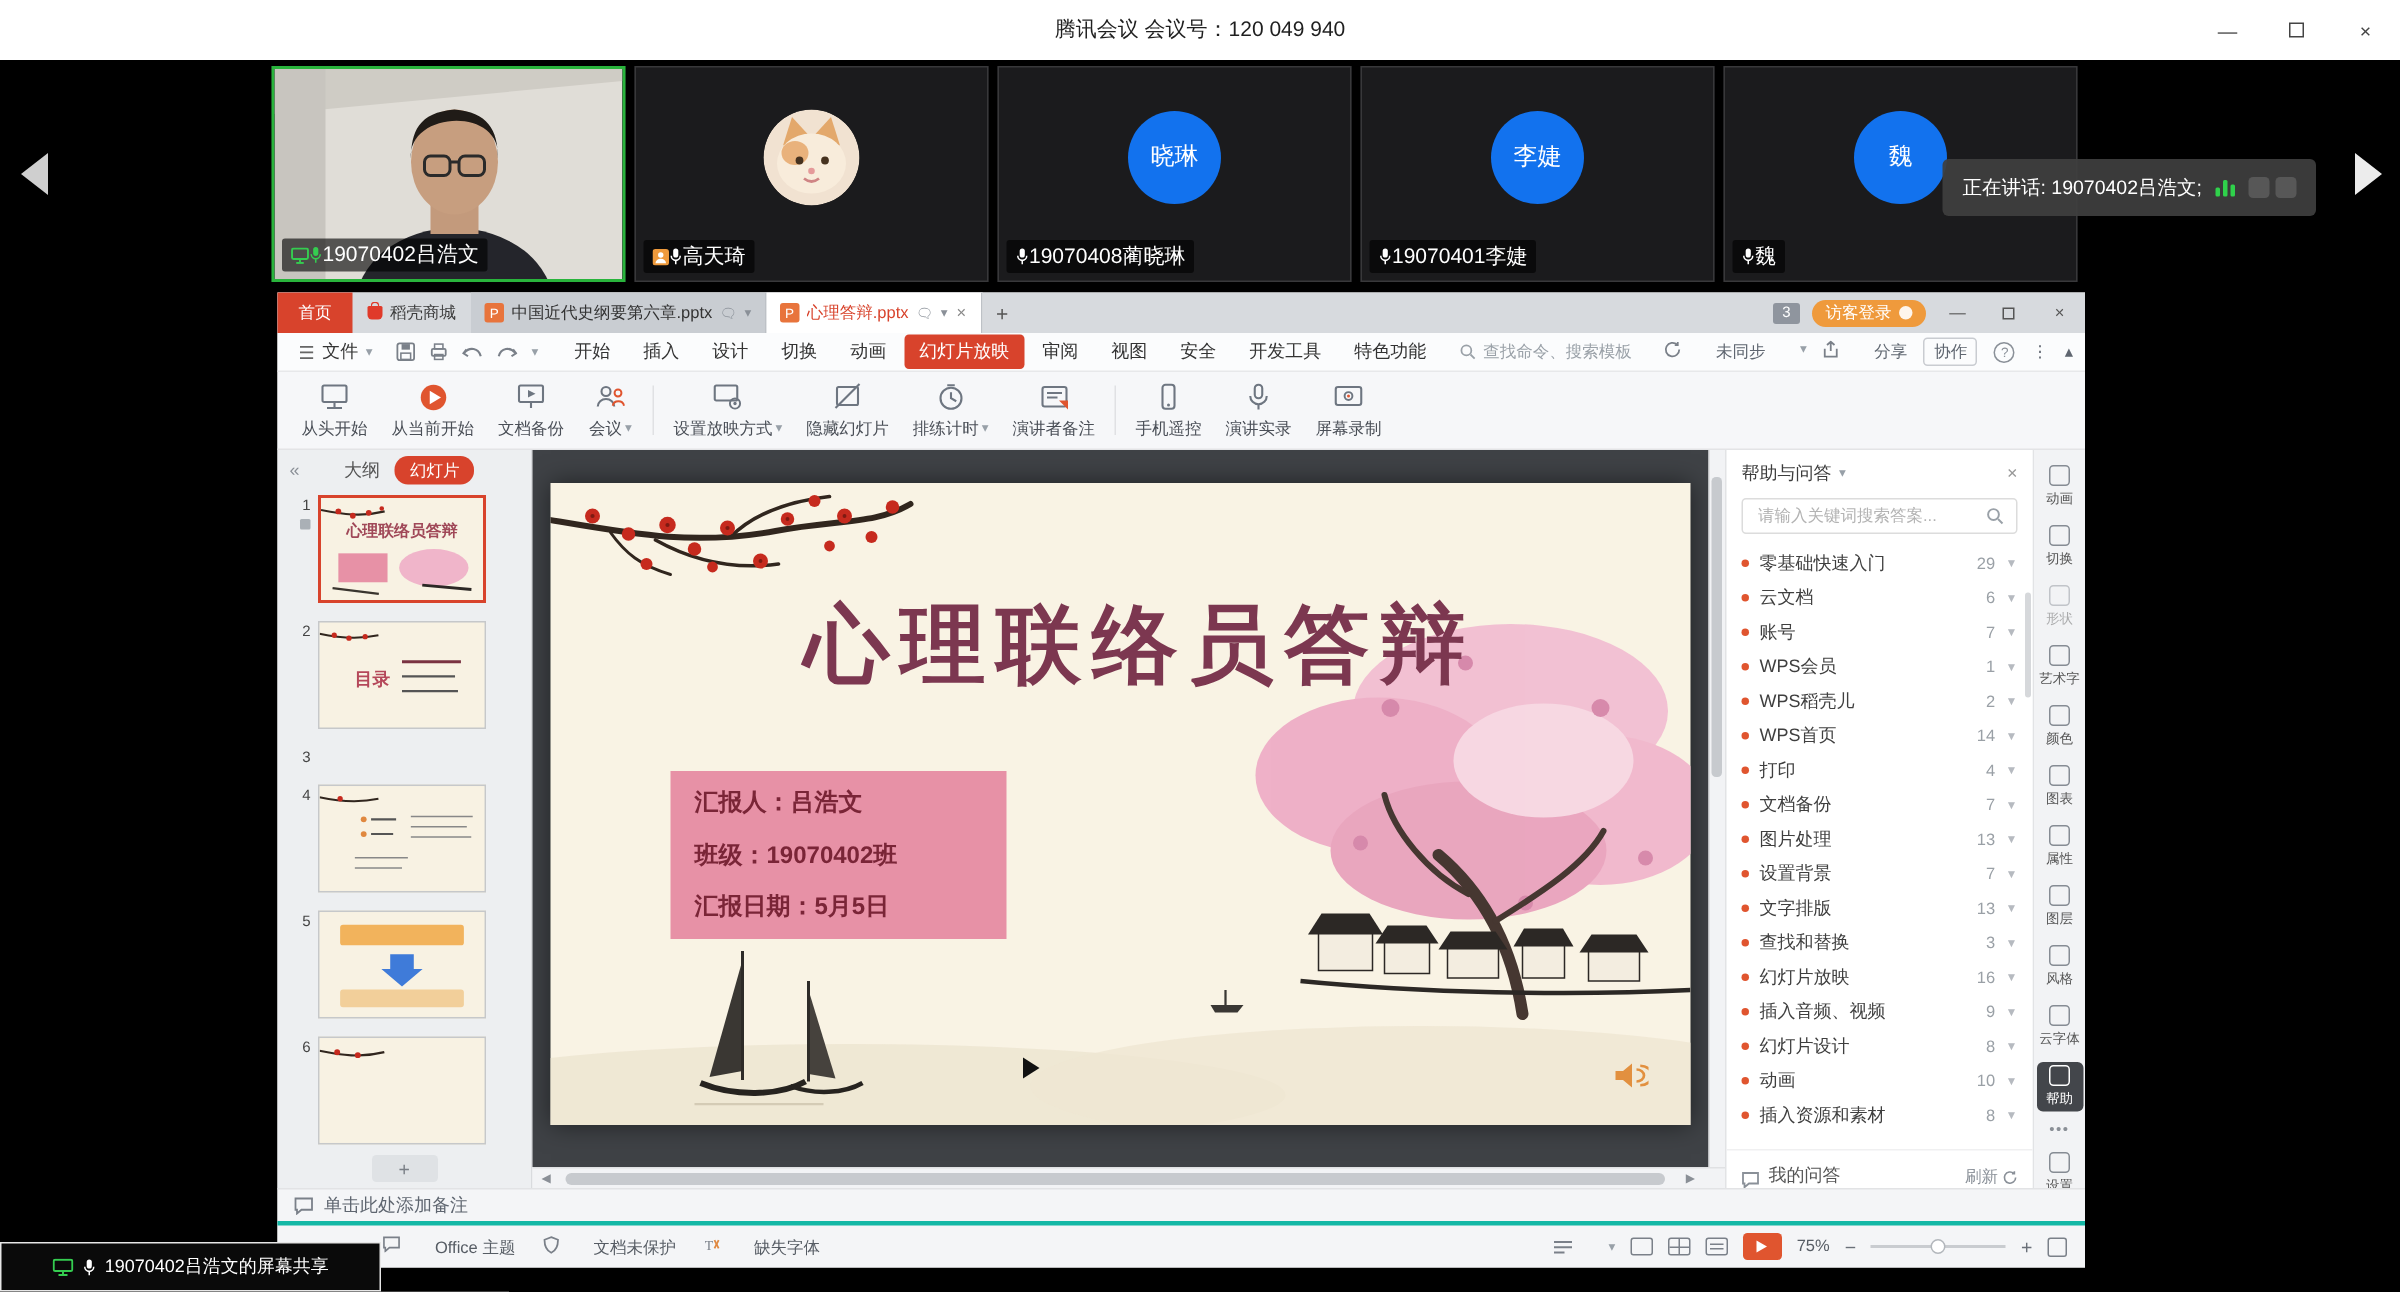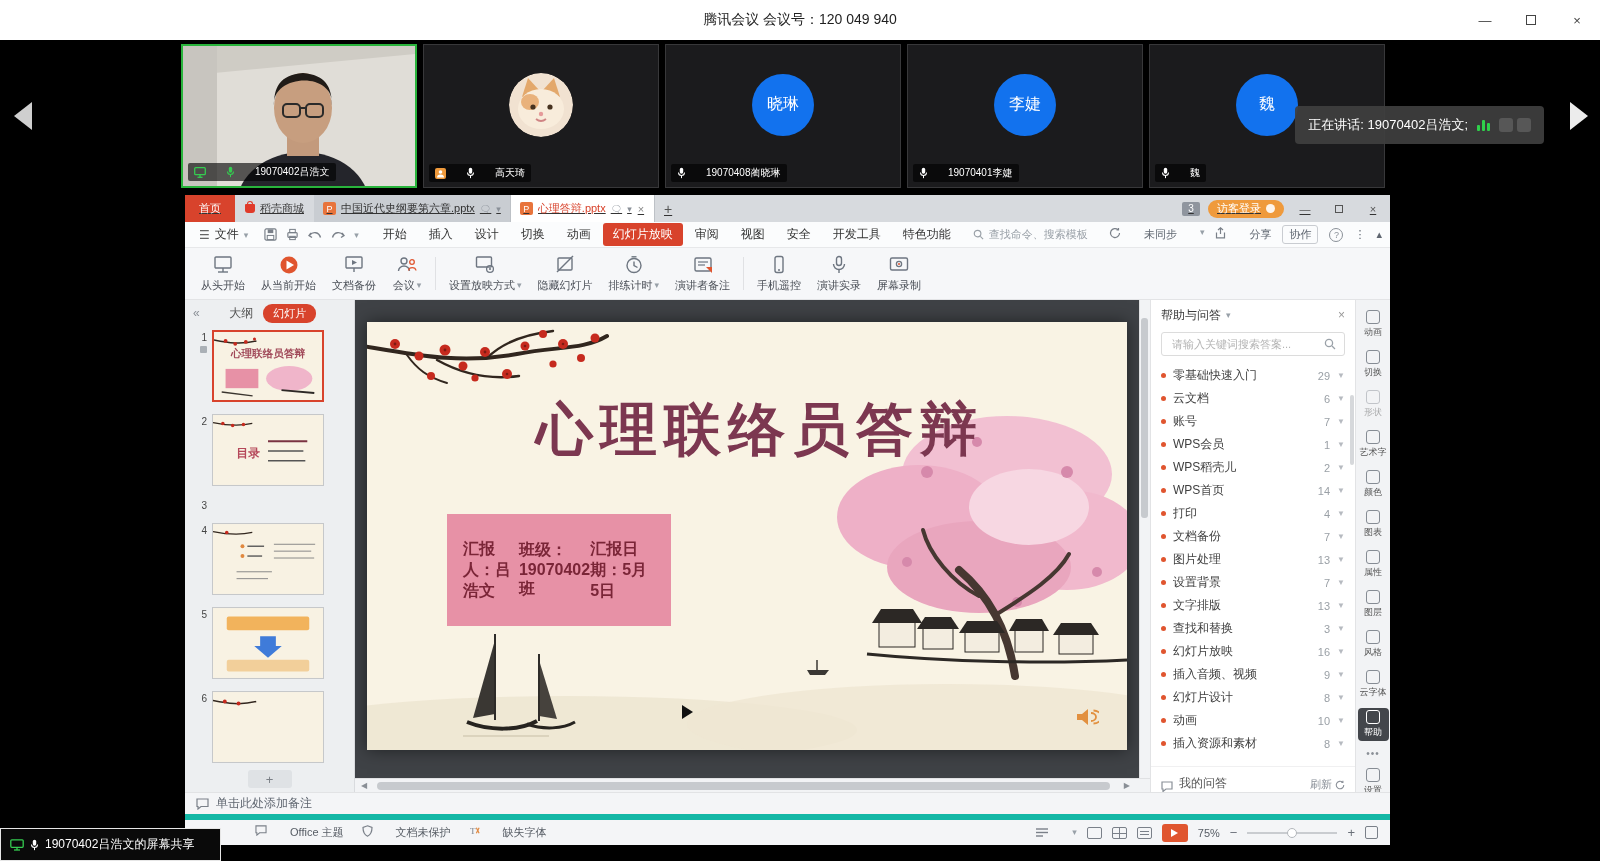--- a/index.html
+++ b/index.html
@@ -11,40 +11,40 @@
   .tm-title{font-size:14px;color:#1f1f1f;}
   .tm-win{position:absolute;right:0;top:0;height:40px;display:flex;}
   .tm-winbtn{width:46px;height:100%;display:flex;align-items:center;justify-content:center;color:#444;font-size:13px;cursor:default;}
   .tm-maxbox{width:10px;height:10px;border:1.2px solid #444;}
 
   
   .strip{position:absolute;top:40px;left:0;right:0;height:152px;background:#000;}
   .tiles{position:absolute;left:181px;top:4px;display:flex;gap:6px;}
   .tile{width:236px;height:144px;background:#1b1b1d;border:1px solid #38383a;position:relative;overflow:hidden;}
   .tile.speaking{border:2px solid #29b43c;}
-  .tile-label{position:absolute;left:5px;bottom:5px;background:rgba(0,0,0,.62);color:#fff;font-size:10px;
-    padding:2px 6px;display:flex;align-items:center;gap:20px;border-radius:2px;max-width:94%;white-space:nowrap;}
+  .tile-label{position:absolute;left:5px;bottom:5px;background:rgba(0,0,0,.62);color:#fff;font-size:14px;
+    padding:2px 6px;display:flex;align-items:center;gap:0;border-radius:2px;max-width:94%;white-space:nowrap;}
   .avatar-blue{position:absolute;left:50%;top:42%;transform:translate(-50%,-50%);width:62px;height:62px;border-radius:50%;
     background:#1272ee;color:#fff;display:flex;align-items:center;justify-content:center;font-size:16px;}
   .avatar-img{position:absolute;left:50%;top:42%;transform:translate(-50%,-50%);width:64px;height:64px;border-radius:50%;overflow:hidden;}
   .arrow{position:absolute;width:0;height:0;border-style:solid;}
   .arrow-left{left:14px;top:62px;border-width:14px 18px 14px 0;border-color:transparent #cfcfcf transparent transparent;}
   .arrow-right{right:12px;top:62px;border-width:14px 0 14px 18px;border-color:transparent transparent transparent #ececec;}
   .toast{position:absolute;right:56px;top:66px;height:38px;background:rgba(62,62,62,.93);border-radius:4px;
     display:flex;align-items:center;gap:9px;padding:0 13px;color:#fff;font-size:13px;z-index:5;}
   .toast-waves{display:flex;align-items:flex-end;gap:2px;}
   .toast-waves i{display:block;width:3px;background:#2fd14b;border-radius:1px;}
   .toast-dim{display:flex;gap:4px;}
   .toast-dim i{display:block;width:14px;height:14px;background:#575757;border-radius:3px;}
 
   
   .wps{position:absolute;left:185px;top:195px;width:1205px;height:650px;background:#fff;display:flex;flex-direction:column;font-size:12px;color:#333;}
 
   
-  .wps-tabs{height:27px;background:#d7dade;display:flex;align-items:stretch;font-size:11px;flex:0 0 auto;text-decoration:underline;}
+  .wps-tabs{height:27px;background:#d7dade;display:flex;align-items:stretch;font-size:11px;flex:0 0 auto;}
   .home-tab{background:#d8432c;color:#fff;display:flex;align-items:center;padding:0 14px;gap:4px;}
   .shop-tab{display:flex;align-items:center;gap:5px;padding:0 10px;color:#3c3c3c;}
   .bag-icon{width:10px;height:9px;background:#e03a2a;border-radius:1px 1px 3px 3px;position:relative;}
   .bag-icon:before{content:"";position:absolute;left:2px;top:-3px;width:4px;height:4px;border:1.2px solid #e03a2a;border-bottom:none;border-radius:3px 3px 0 0;}
   .doc-tab{display:flex;align-items:center;gap:5px;padding:0 9px;background:#c9cdd2;border-right:1px solid #bdc1c6;max-width:215px;}
   .doc-tab.active{background:#fff;}
   .ppt-icon{width:13px;height:13px;background:#e8743c;border-radius:2px;color:#fff;font-size:9px;display:flex;align-items:center;justify-content:center;flex:0 0 auto;}
   .doc-title{overflow:hidden;text-overflow:ellipsis;white-space:nowrap;}
   .doc-tab.active .doc-title{color:#d8432c;}
   .tab-mini{color:#8a9098;font-size:9px;}
@@ -99,21 +99,21 @@
   .add-slide{width:44px;height:18px;background:#dfe2e5;border-radius:3px;color:#7a7f86;display:flex;align-items:center;justify-content:center;font-size:13px;}
 
   
   .center-col{flex:1;display:flex;flex-direction:column;min-width:0;}
   .stage{flex:1;background:#3f4246;position:relative;overflow:hidden;}
   .slide{position:absolute;left:12px;top:22px;width:760px;height:428px;background:#f9f3e4;box-shadow:0 0 16px rgba(0,0,0,.5);}
   .slide-art{position:absolute;inset:0;}
   .slide-title{position:absolute;top:70px;left:0;right:0;text-align:center;font-family:"Liberation Serif","DejaVu Serif",serif;
     font-size:57px;font-weight:bold;color:#7c3750;letter-spacing:7px;padding-left:26px;}
   .info-box{position:absolute;left:80px;top:192px;width:224px;height:112px;background:#e791a6;padding:11px 16px;
-    display:flex;flex-direction:row;justify-content:space-between;font-size:16px;font-weight:bold;color:#7a2537;align-items:center;}
+    display:flex;flex-direction:column;justify-content:space-between;font-size:16px;font-weight:bold;color:#7a2537;}
   .play-cursor{position:absolute;left:315px;top:383px;width:0;height:0;border-style:solid;border-width:7px 0 7px 11px;border-color:transparent transparent transparent #111;}
   .spk{position:absolute;right:28px;bottom:22px;}
   .stage-vscroll{position:absolute;right:0;top:0;bottom:0;width:11px;background:#f2f3f5;border-left:1px solid #e0e1e3;}
   .stage-vthumb{position:absolute;right:2px;top:18px;width:7px;height:200px;background:#c7cace;border-radius:3px;}
   .hscroll{height:14px;background:#f2f3f5;border-top:1px solid #e0e1e3;position:relative;flex:0 0 auto;}
   .hthumb{position:absolute;left:22px;right:40px;top:3px;height:8px;background:#c7cace;border-radius:4px;}
   .hs-arrow{position:absolute;top:2px;font-size:8px;color:#8a8f96;}
   .hs-arrow.l{left:6px;} .hs-arrow.r{right:20px;}
 
   
@@ -137,38 +137,38 @@
   .rs-item{display:flex;flex-direction:column;align-items:center;gap:2px;width:31px;padding:2px 0;border-radius:4px;}
   .rs-icon{width:14px;height:14px;border:1.4px solid #868c94;border-radius:3px;}
   .rs-item.dim{opacity:.45;}
   .rs-item.active{background:#43464b;color:#fff;}
   .rs-item.active .rs-icon{border-color:#fff;}
   .rs-more{color:#8a8f96;font-size:10px;letter-spacing:1px;}
   .rs-bottom{margin-top:auto;}
 
   
   .notes{height:22px;background:#f4f5f7;border-top:1px solid #e2e3e5;display:flex;align-items:center;gap:7px;padding:0 11px;font-size:12px;color:#5f6670;flex:0 0 auto;}
-  .sbar{height:31px;background:#f4f5f7;border-top:6px solid #14b8a6;display:flex;align-items:center;font-size:11px;color:#565c64;padding:0 12px;flex:0 0 auto;}
+  .sbar{height:31px;background:#f4f5f7;border-top:3px solid #14b8a6;display:flex;align-items:center;font-size:11px;color:#565c64;padding:0 12px;flex:0 0 auto;}
   .sb-left{display:flex;gap:18px;margin-left:58px;align-items:center;}
   .sb-item{display:flex;gap:23px;white-space:nowrap;}
   .sb-right{margin-left:auto;display:flex;align-items:center;gap:10px;}
   .view-ic{width:15px;height:12px;border:1.2px solid #7a8089;border-radius:2px;position:relative;}
   .view-ic.grid:before{content:"";position:absolute;left:50%;top:0;bottom:0;width:1px;background:#7a8089;}
   .view-ic.grid:after{content:"";position:absolute;top:50%;left:0;right:0;height:1px;background:#7a8089;}
   .view-ic.read:before{content:"";position:absolute;left:2px;right:2px;top:3px;height:1px;background:#7a8089;box-shadow:0 3px 0 #7a8089;}
   .play-btn{width:26px;height:18px;background:#e0552f;border-radius:3px;display:flex;align-items:center;justify-content:center;}
   .play-btn i{width:0;height:0;border-style:solid;border-width:4px 0 4px 7px;border-color:transparent transparent transparent #fff;}
   .zoom-slider{width:90px;height:2px;background:#c9ccd0;position:relative;}
   .zoom-knob{position:absolute;left:40px;top:-4px;width:10px;height:10px;border-radius:50%;background:#fff;border:1px solid #b3b7bc;}
   .zbtn{color:#6a7079;font-size:13px;}
   .fullscr{width:13px;height:13px;border:1.3px solid #7a8089;border-radius:2px;position:relative;}
 
   
-  .share{position:absolute;left:0;bottom:0;height:33px;width:221px;background:#0a0a0a;border:1px solid #e6e6e6;
-    display:flex;align-items:center;gap:6px;padding:0 9px;color:#fff;font-size:12px;z-index:50;white-space:nowrap;}
+  .share{position:absolute;left:0;bottom:0;height:33px;width:254px;background:#0a0a0a;border:1px solid #e6e6e6;
+    display:flex;align-items:center;gap:6px;padding:0 9px;color:#fff;font-size:12px;z-index:50;white-space:nowrap;justify-content:center;}
 </style>
 </head>
 <body>
 
 <div class="tm-titlebar">
   <span class="tm-title">腾讯会议 会议号：120 049 940</span>
   <div class="tm-win">
     <span class="tm-winbtn">—</span>
     <span class="tm-winbtn">
         <span class="tm-maxbox"></span>

